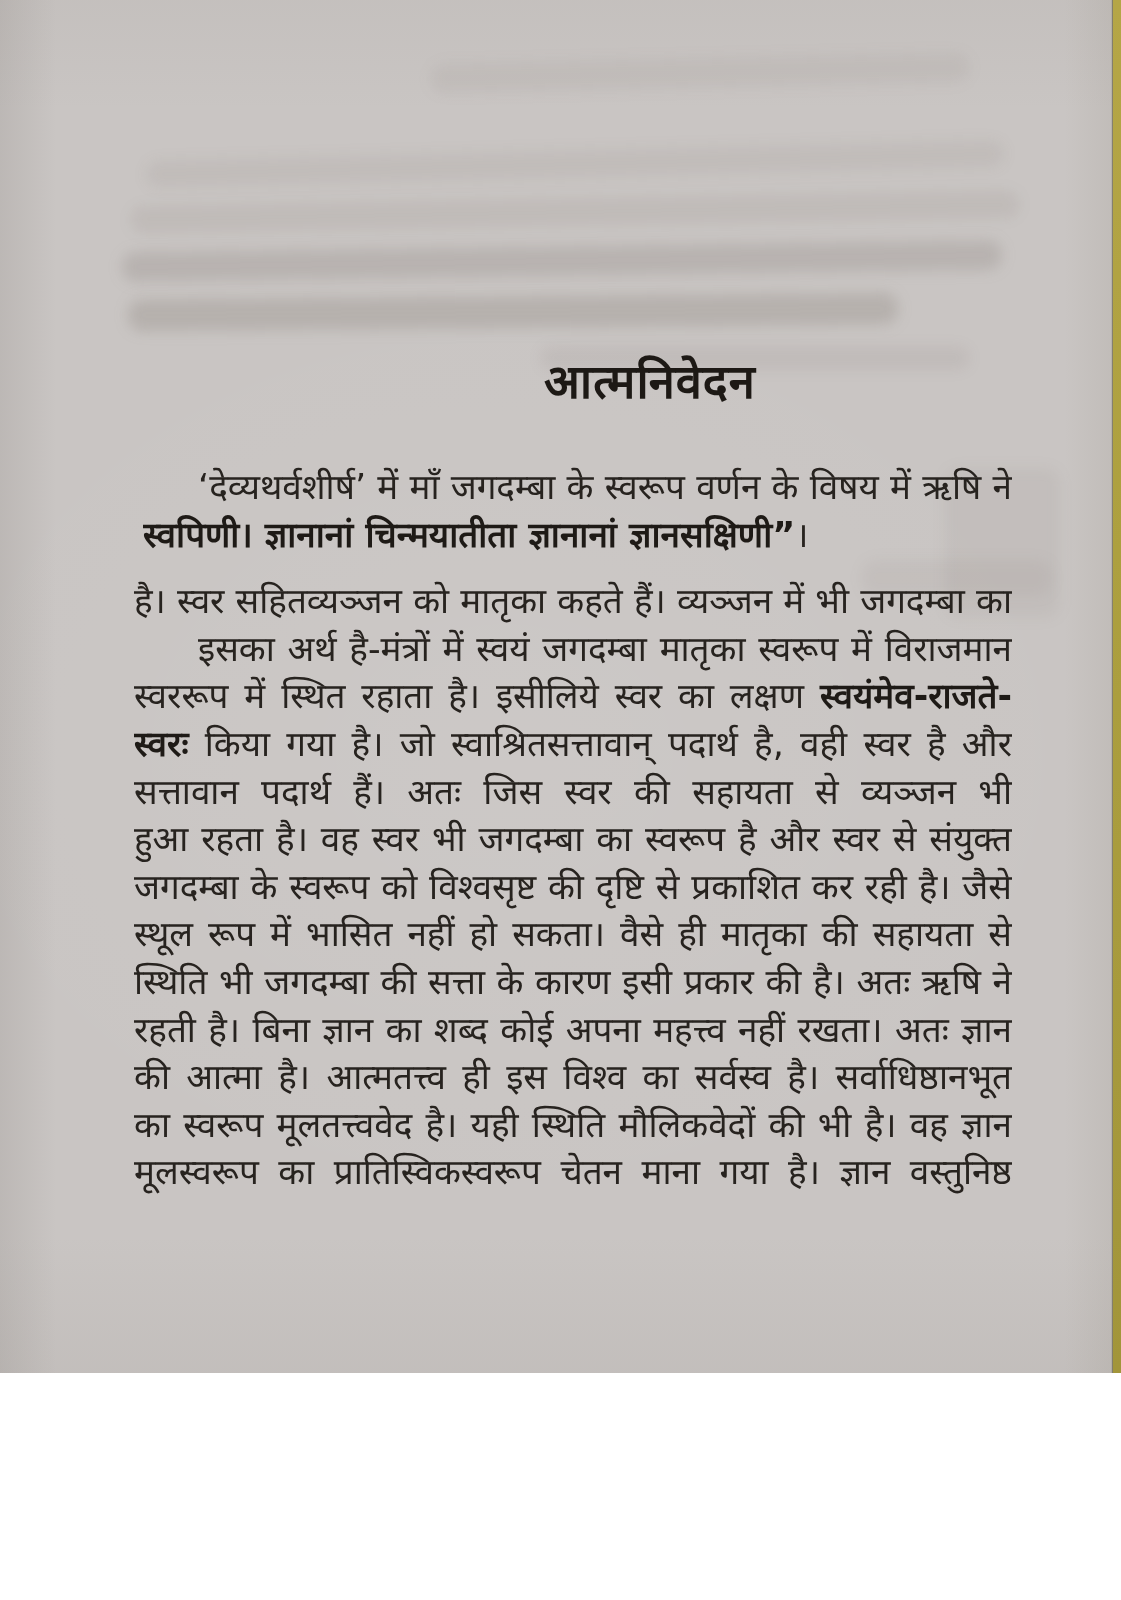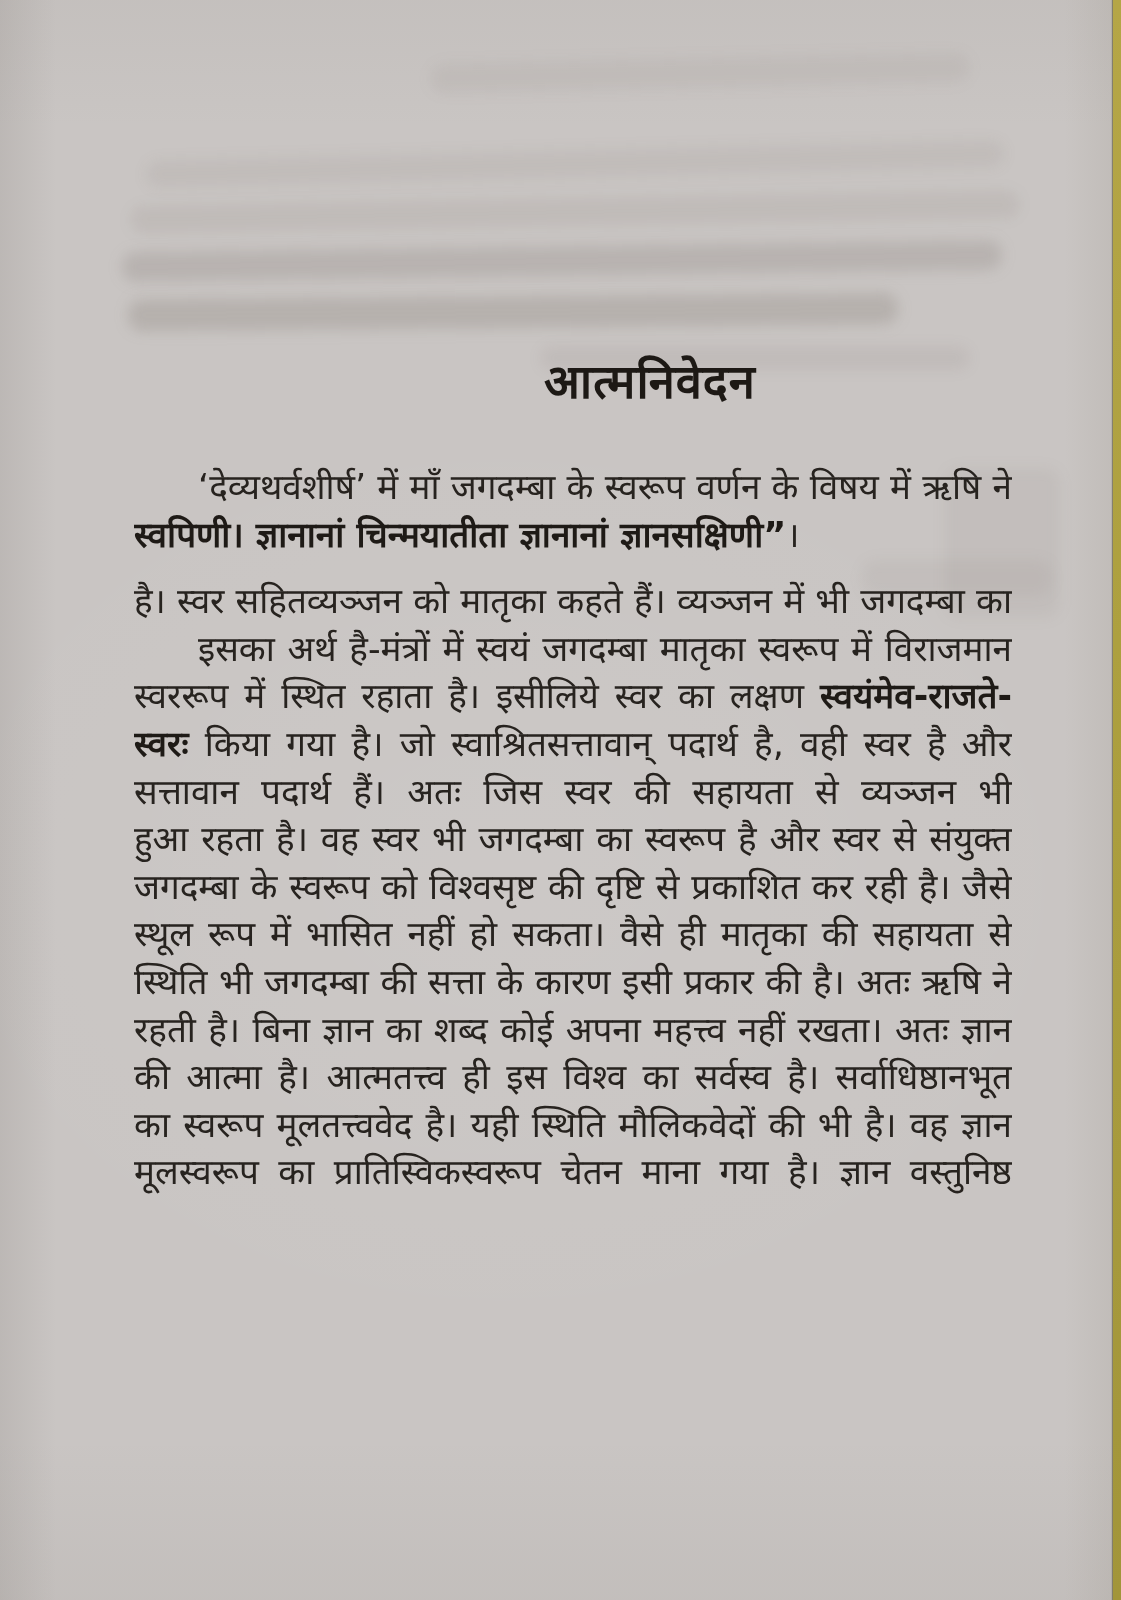--- a/index.html
+++ b/index.html
@@ -1,20 +1,20 @@
 <!DOCTYPE html>
 <html lang="hi"><head>
 <meta charset="utf-8">
 <style>
   html,body { margin:0; padding:0; }
   body { font-family: "DejaVu Sans", sans-serif; }
 
   .page {
     position:relative;
-    width:1121px; height:1600px;
+    width:1121px; height:1373px;
     overflow:hidden;
     background:
       linear-gradient(90deg, rgba(95,88,82,0.12) 0%, rgba(0,0,0,0) 5%, rgba(0,0,0,0) 95%, rgba(110,100,80,0.10) 100%),
       linear-gradient(180deg, rgba(120,112,104,0.06) 0%, rgba(0,0,0,0) 8%, rgba(0,0,0,0) 90%, rgba(120,112,104,0.08) 100%),
       radial-gradient(ellipse 900px 700px at 45% 55%, rgba(255,255,255,0.06), rgba(0,0,0,0) 70%),
       #c9c5c3;
   }
 
   
   .edge-strip {
@@ -62,21 +62,21 @@
 
   .line {
     height:47.6px;
     line-height:47.6px;
     font-size:35px;
     overflow:hidden;
     text-align:justify;
     text-align-last:justify;
   }
   .line.indent { padding-left:64px; }
-  .line.noj { text-align-last:left; }
+  .line.noj { text-align-last:left;margin-left:9px; }
   .b { font-weight:700; color:#1e1a16; }
 </style>
 </head>
 <body>
 
 <div class="page">
 
   <div class="ghost g1"></div>
   <div class="ghost g2"></div>
   <div class="ghost g3"></div>

